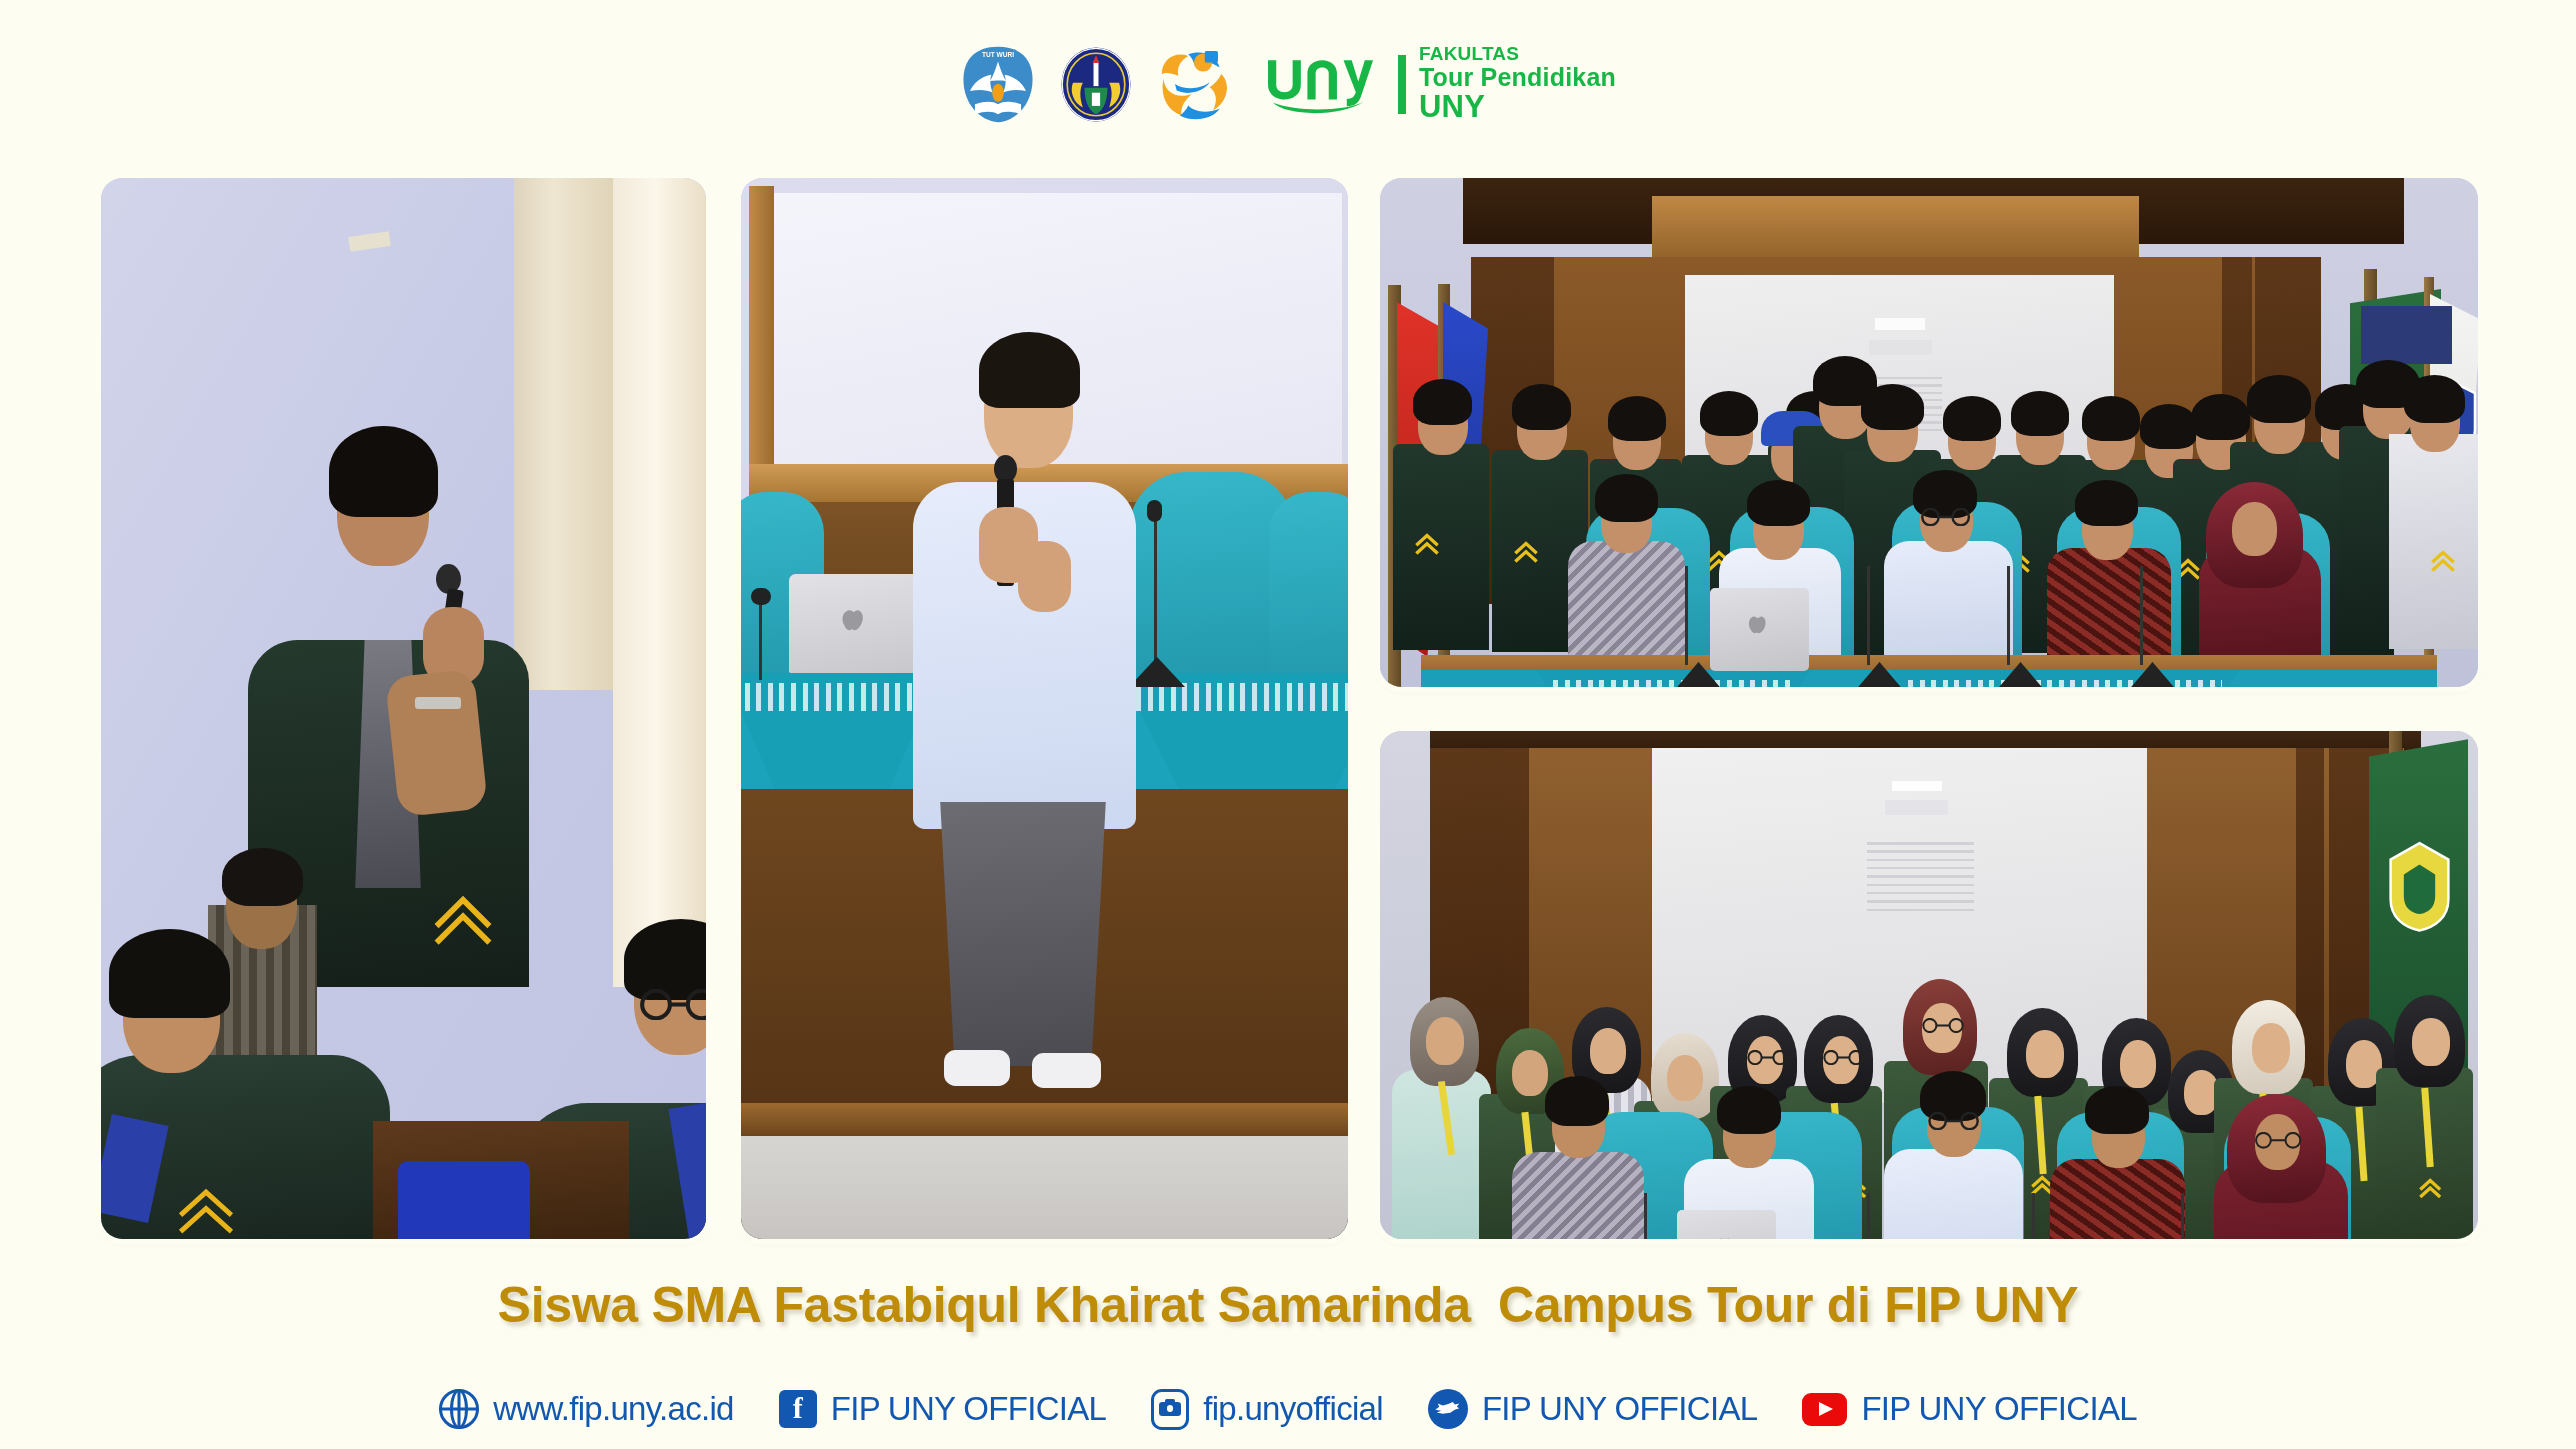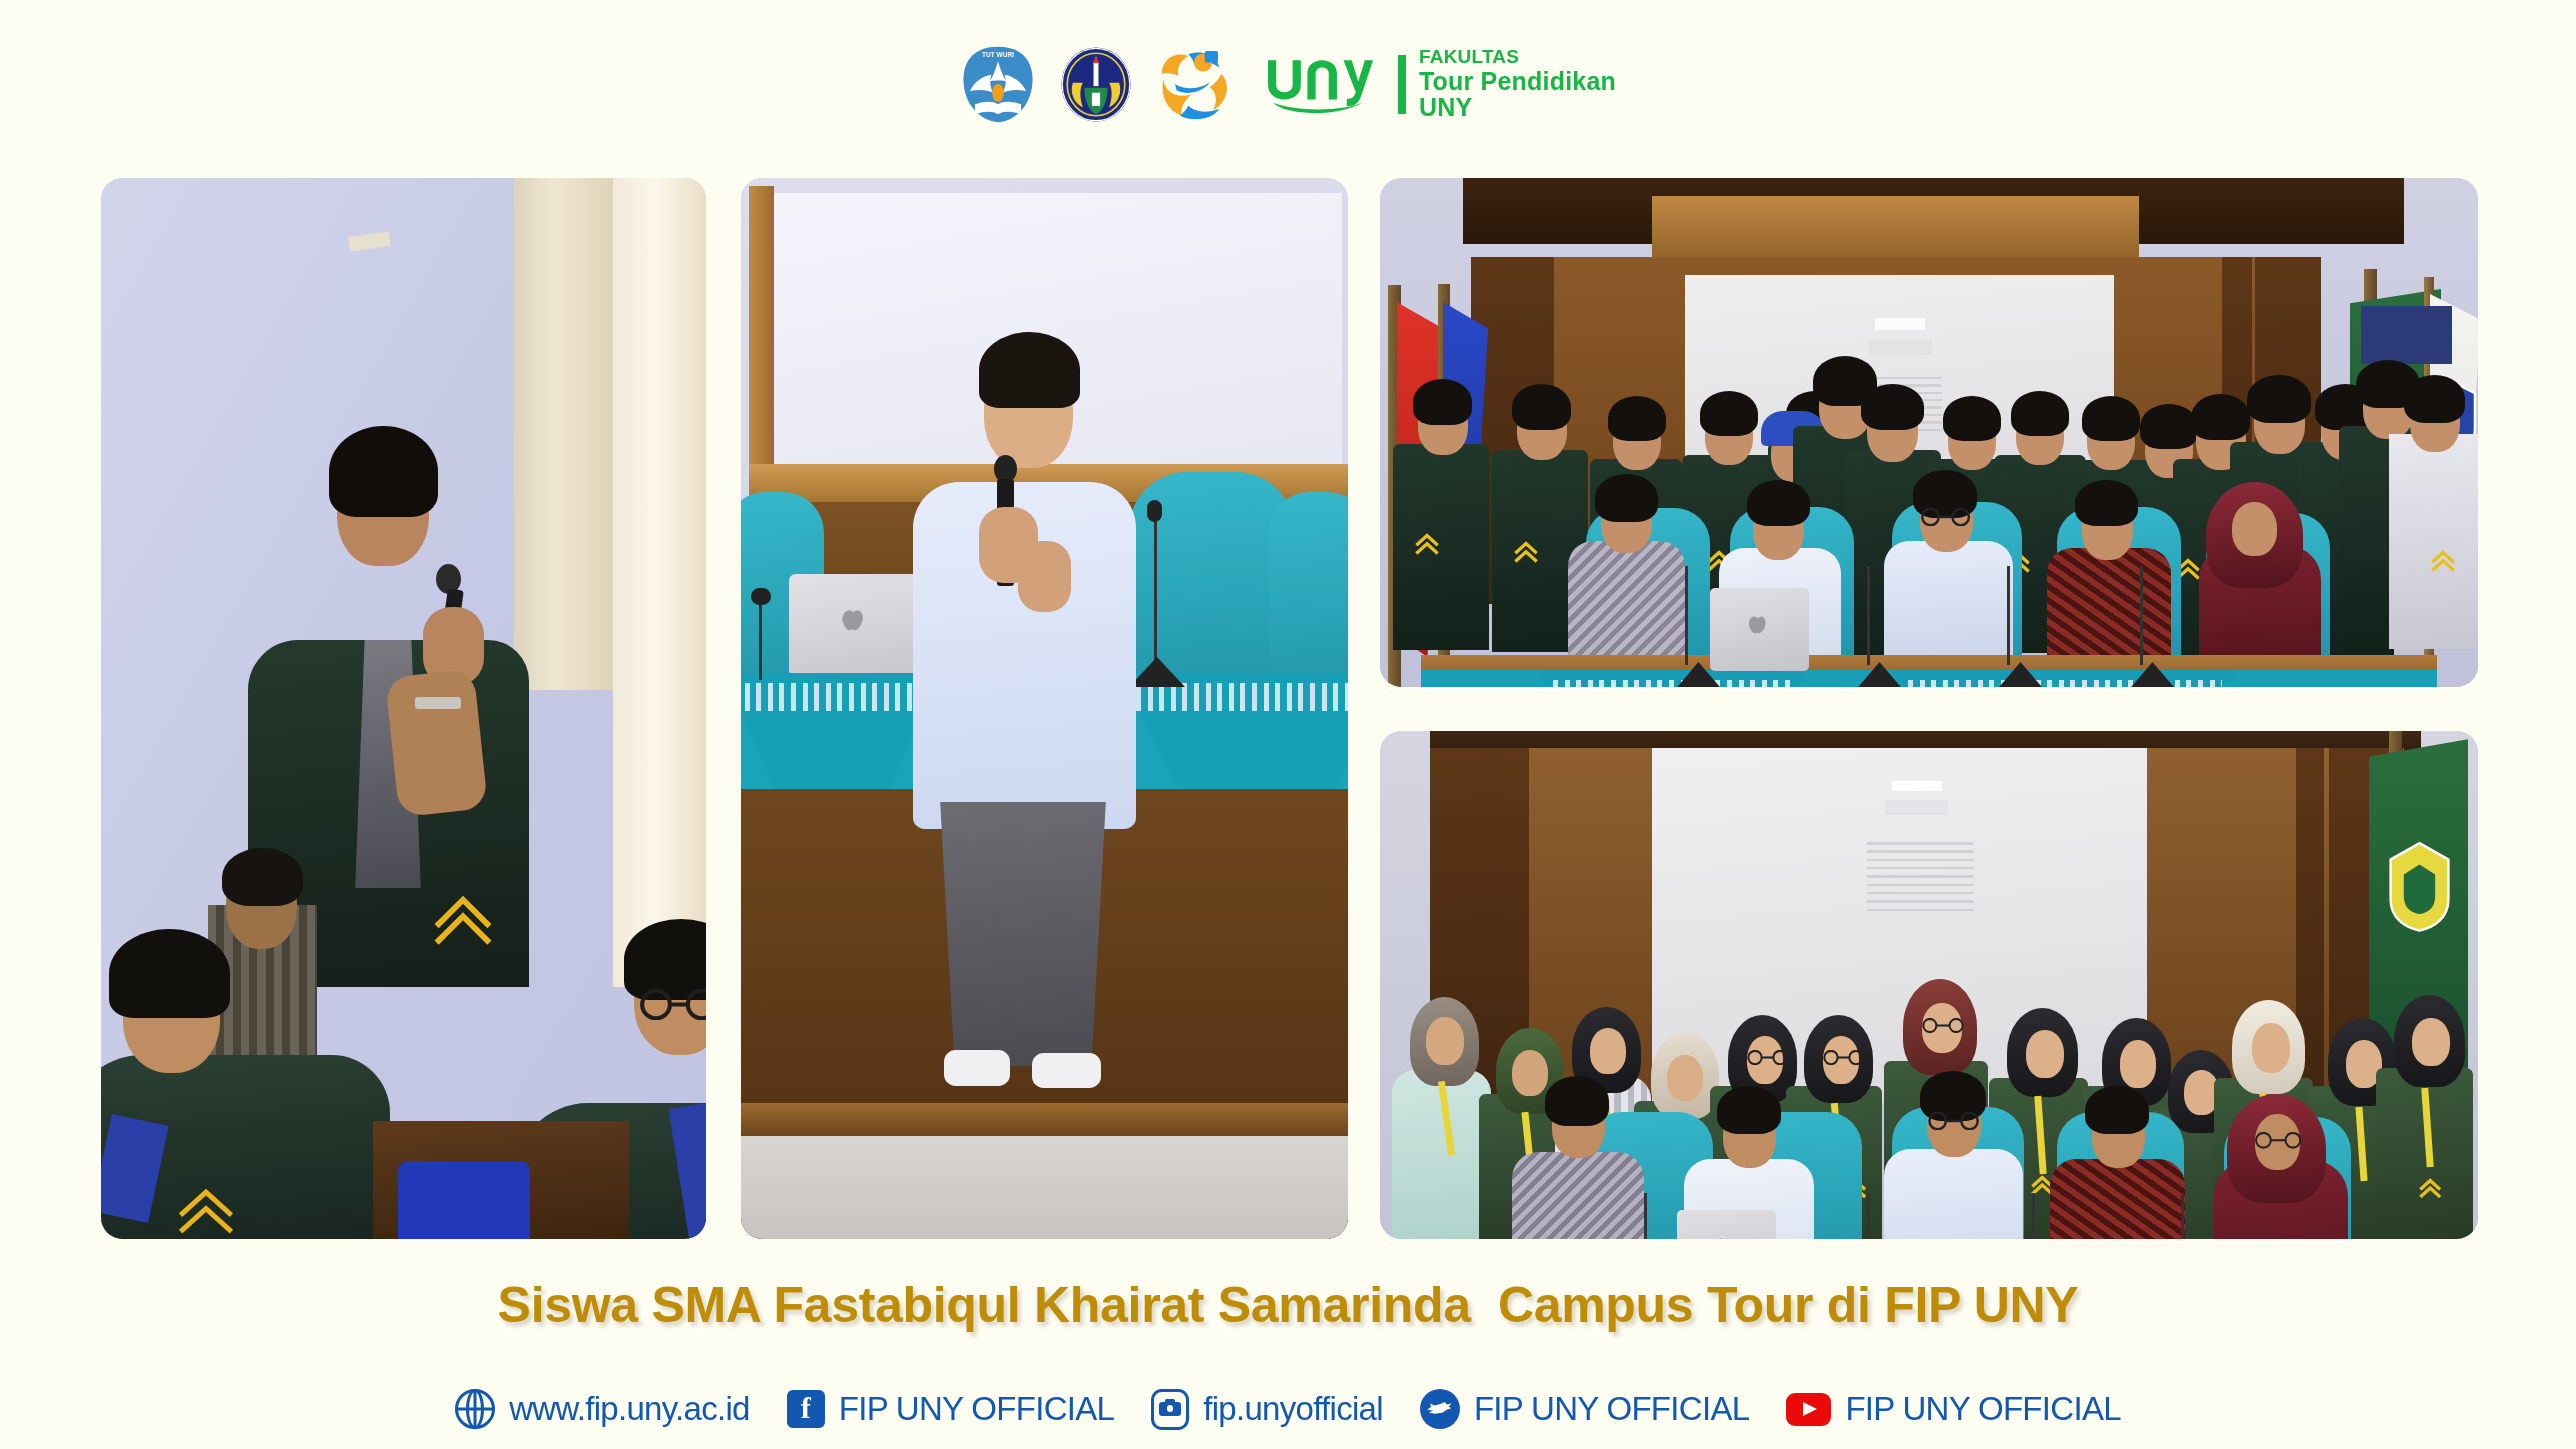--- a/index.html
+++ b/index.html
@@ -41,21 +41,21 @@
     display:flex; flex-direction:column; justify-content:center;
     line-height:1.06;
   }
   .uny-text span{
     color:#18B646;
     font-weight:bold;
     letter-spacing:0.2px;
   }
   .uny-l1{ font-size:19px; letter-spacing:1px;}
   .uny-l2{ font-size:25px; }
-  .uny-l3{ font-size:25px; }
+  .uny-l3{ font-size:31px; }
 
   
   .photos{ position:absolute; left:0; top:0; width:2576px; height:1449px; }
   .photo{
     position:absolute;
     border-radius:21.5px;
     overflow:hidden;
     box-shadow:0 0 0 5.8px #FDFDF1, 0 2.5px 7.4px rgba(0,0,0,.10);
     background:#bfc4e0;
   }
@@ -98,21 +98,21 @@
   }
 
   
   .footer{
     position:absolute;
     left:0; top:1380px;
     width:2576px; height:58px;
     display:flex;
     align-items:center;
     justify-content:center;
-    gap:4px;
+    gap:12px;
     color:#1257B0;
   }
   .f-item{ display:flex; align-items:center; gap:14px; margin-right:33px; }
   .f-item:last-child{ margin-right:0; }
   .f-label{ font-size:33px; color:#1257B0; letter-spacing:-0.7px; white-space:nowrap; }
   .f-ico{ display:flex; align-items:center; justify-content:center; flex:0 0 auto; }
 
   .ico-globe{ width:40px;height:40px;border:3.3px solid #1257B0;border-radius:50%;position:relative;}
   .ico-globe:before{content:"";position:absolute;left:50%;top:-3.3px;transform:translateX(-50%);width:18px;height:40px;border:3.3px solid #1257B0;border-radius:50%;box-sizing:border-box;}
   .ico-globe:after{content:"";position:absolute;left:-3.3px;top:50%;transform:translateY(-50%);width:40px;height:0;border-top:3.3px solid #1257B0;}

